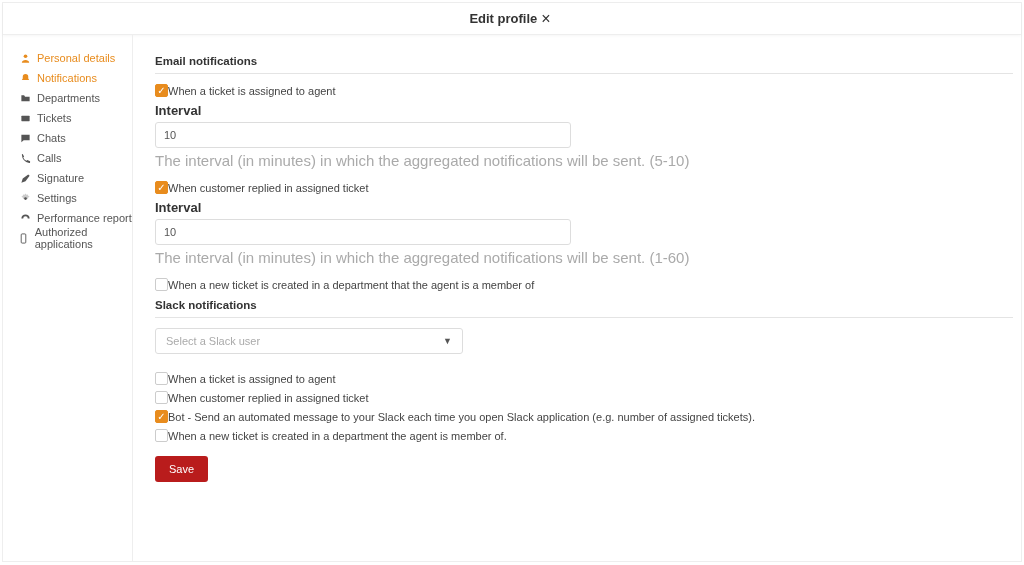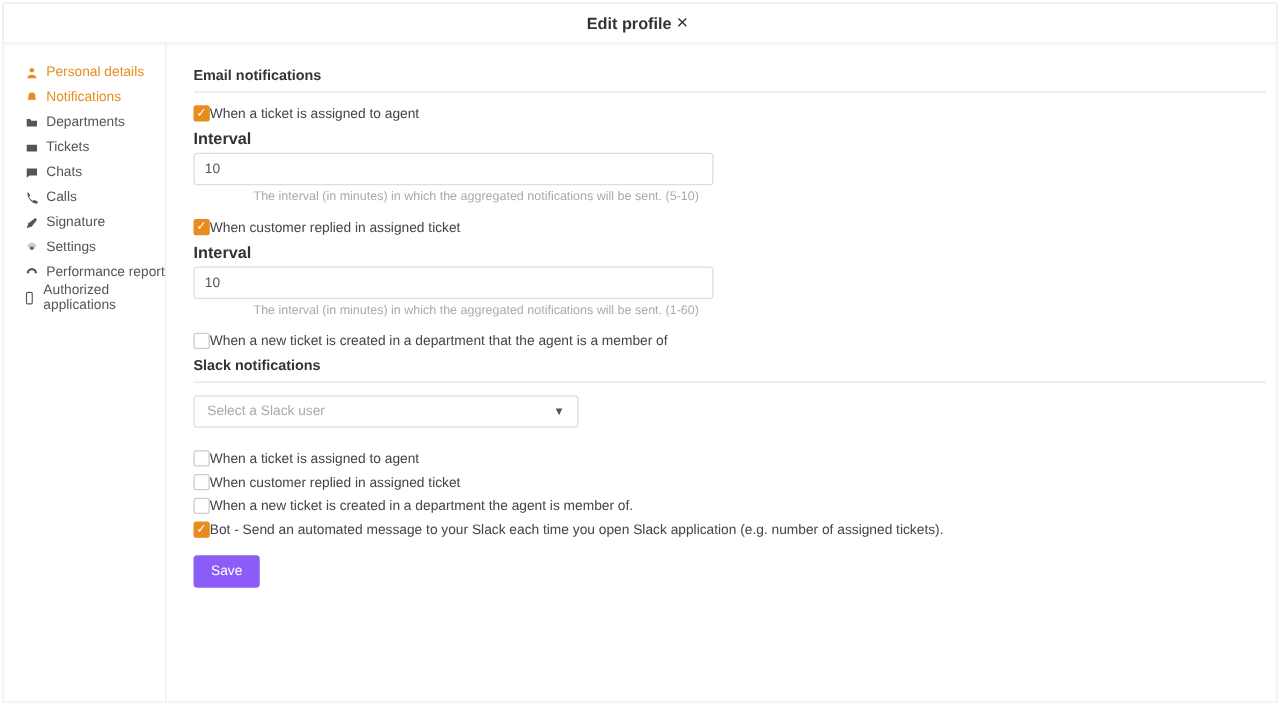--- a/index.html
+++ b/index.html
@@ -126,24 +126,23 @@
     width: 416px;
     height: 26px;
     border: 1px solid #ddd;
     border-radius: 3px;
     padding: 0 8px;
     font-size: 11px;
     color: #555;
   }
   .helper {
     color: #aaa;
-    font-size: 10px;
+    font-size: 15px;
     margin-top: 3px;
     margin-bottom: 12px;
-    margin-left: 48px;
   }
   .sub-label {
     color: #666;
     font-size: 11px;
     margin-bottom: 4px;
     display: block;
   }
   .select {
     width: 308px;
     height: 26px;
@@ -159,21 +158,21 @@
   .select-placeholder {
     color: #aaa;
     font-size: 11px;
   }
   .caret {
     font-size: 9px;
     color: #555;
   }
   .save-btn {
     margin-top: 8px;
-    background: #8b5cf6;
+    background: #b91c1c;
     color: #fff;
     border: none;
     border-radius: 3px;
     height: 26px;
     padding: 0 14px;
     font-size: 11px;
     cursor: pointer;
   }
 </style>
 </head>
@@ -317,26 +316,26 @@
 
       <div class="check-row">
         <span class="checkbox"></span>
         <span>When a ticket is assigned to agent</span>
       </div>
       <div class="check-row">
         <span class="checkbox"></span>
         <span>When customer replied in assigned ticket</span>
       </div>
       <div class="check-row">
+        <span class="checkbox checked"></span>
+        <span>Bot - Send an automated message to your Slack each time you open Slack application (e.g. number of assigned tickets).</span>
+      </div>
+      <div class="check-row">
         <span class="checkbox"></span>
         <span>When a new ticket is created in a department the agent is member of.</span>
-      </div>
-      <div class="check-row">
-        <span class="checkbox checked"></span>
-        <span>Bot - Send an automated message to your Slack each time you open Slack application (e.g. number of assigned tickets).</span>
       </div>
 
       <button class="save-btn">
         <span>Save</span>
       </button>
 
     </div>
   </div>
 </div>
 

